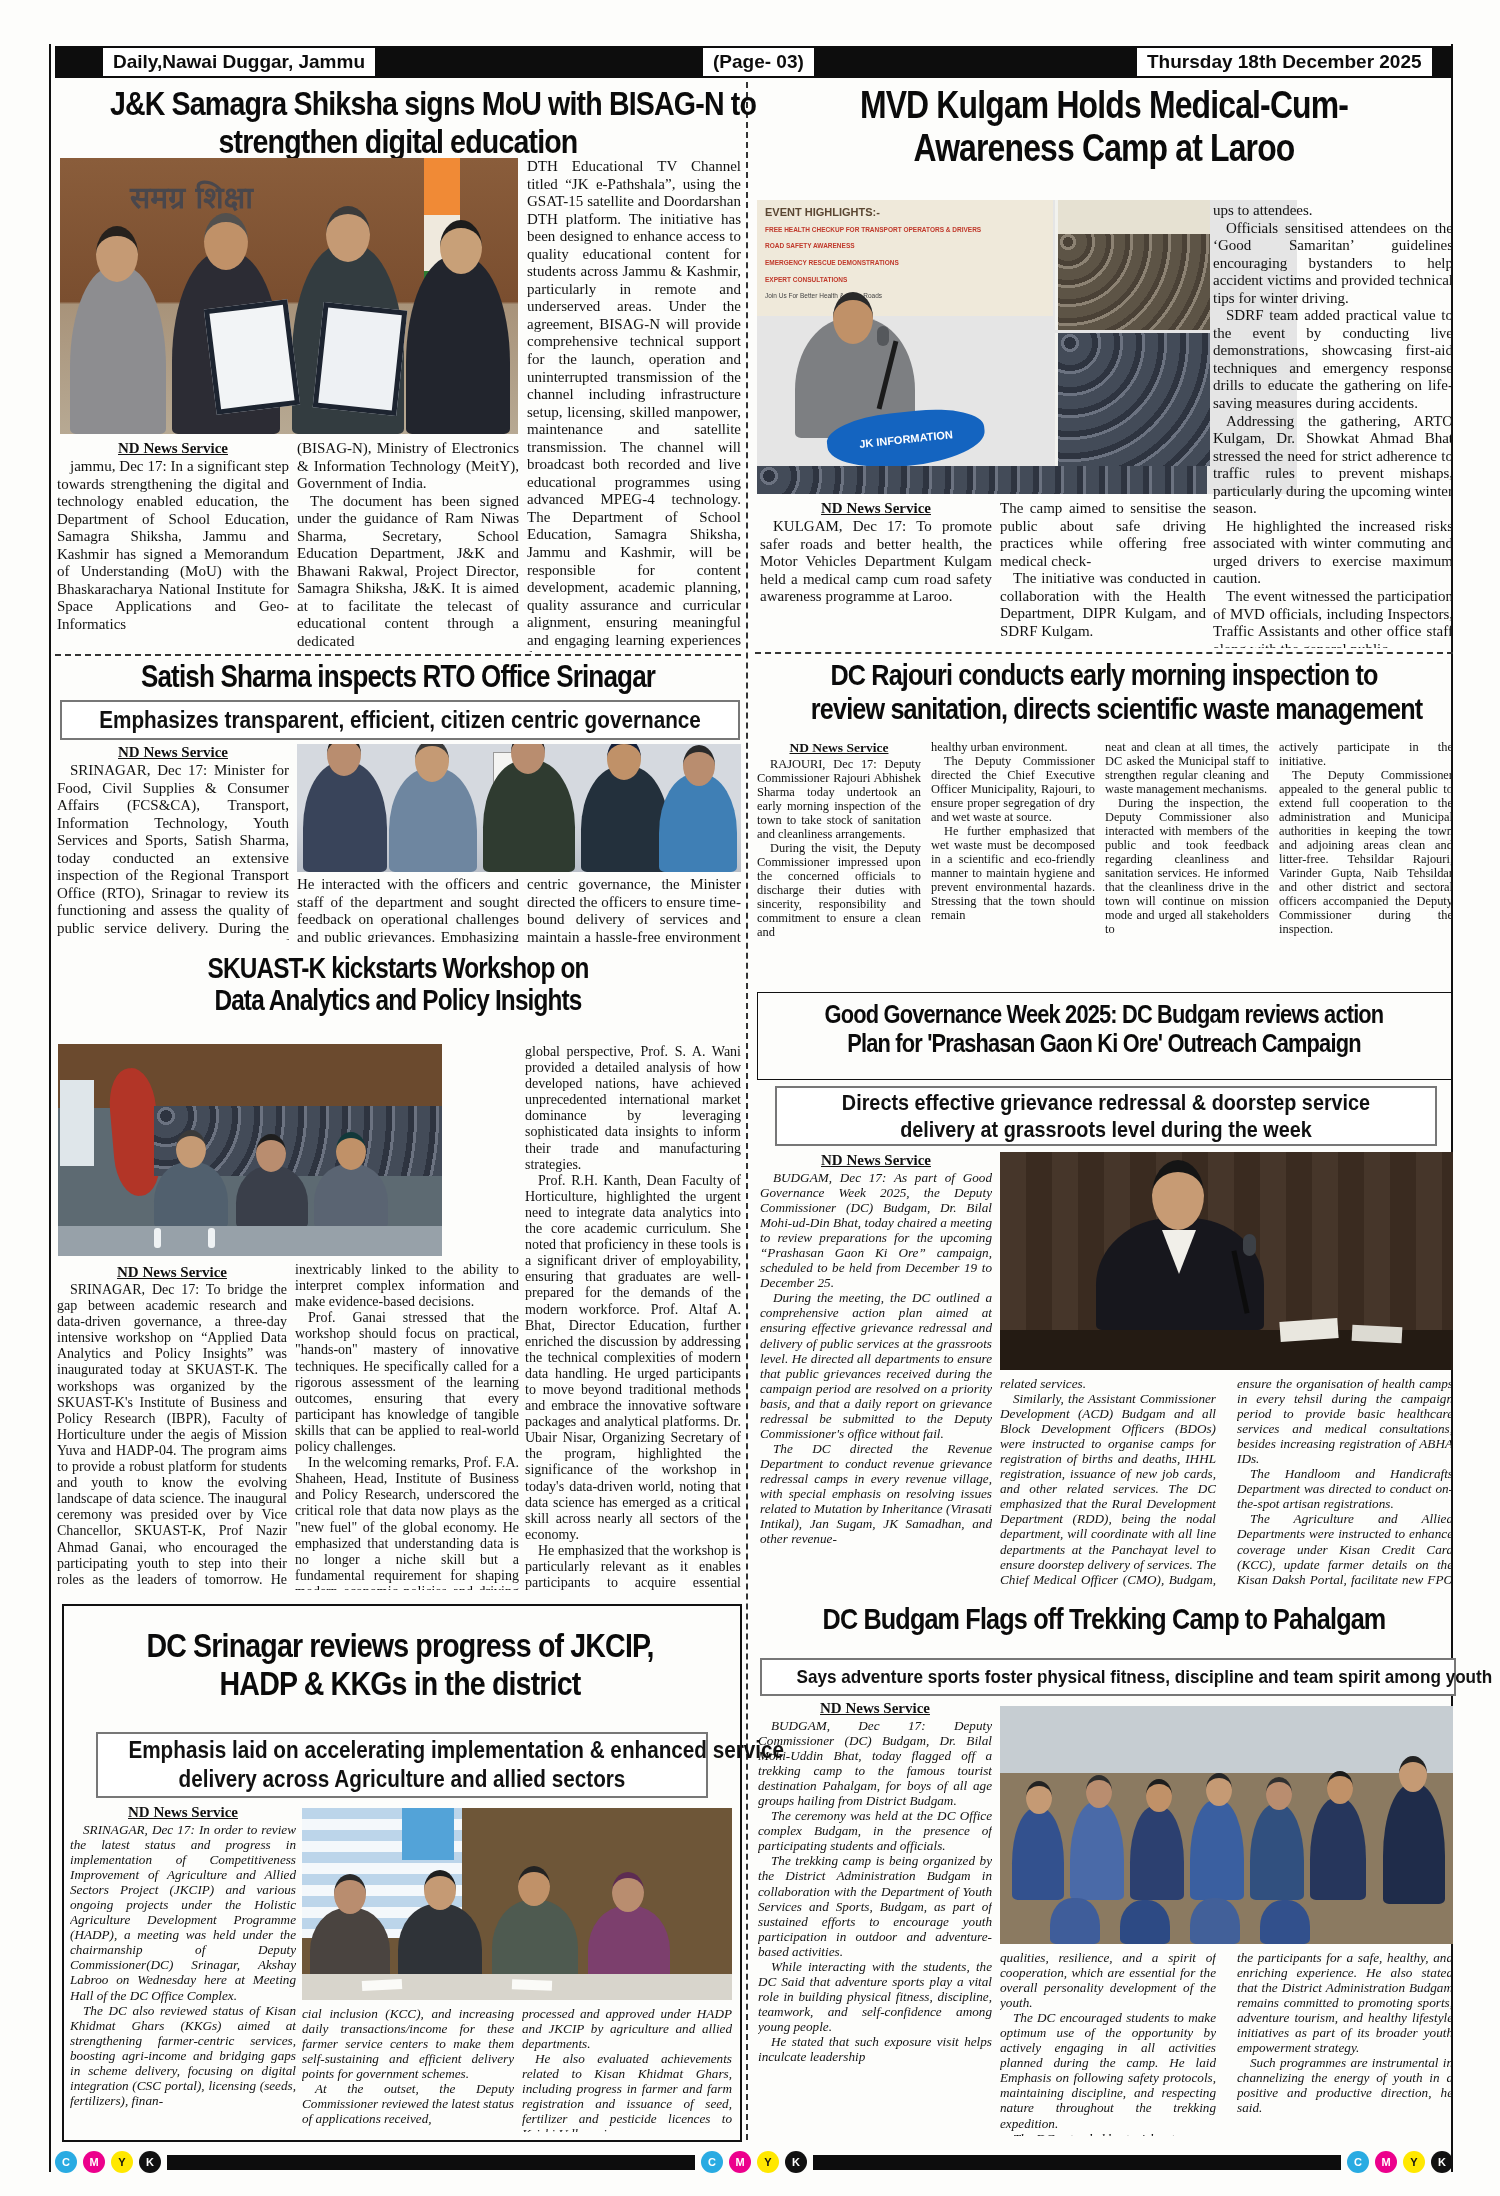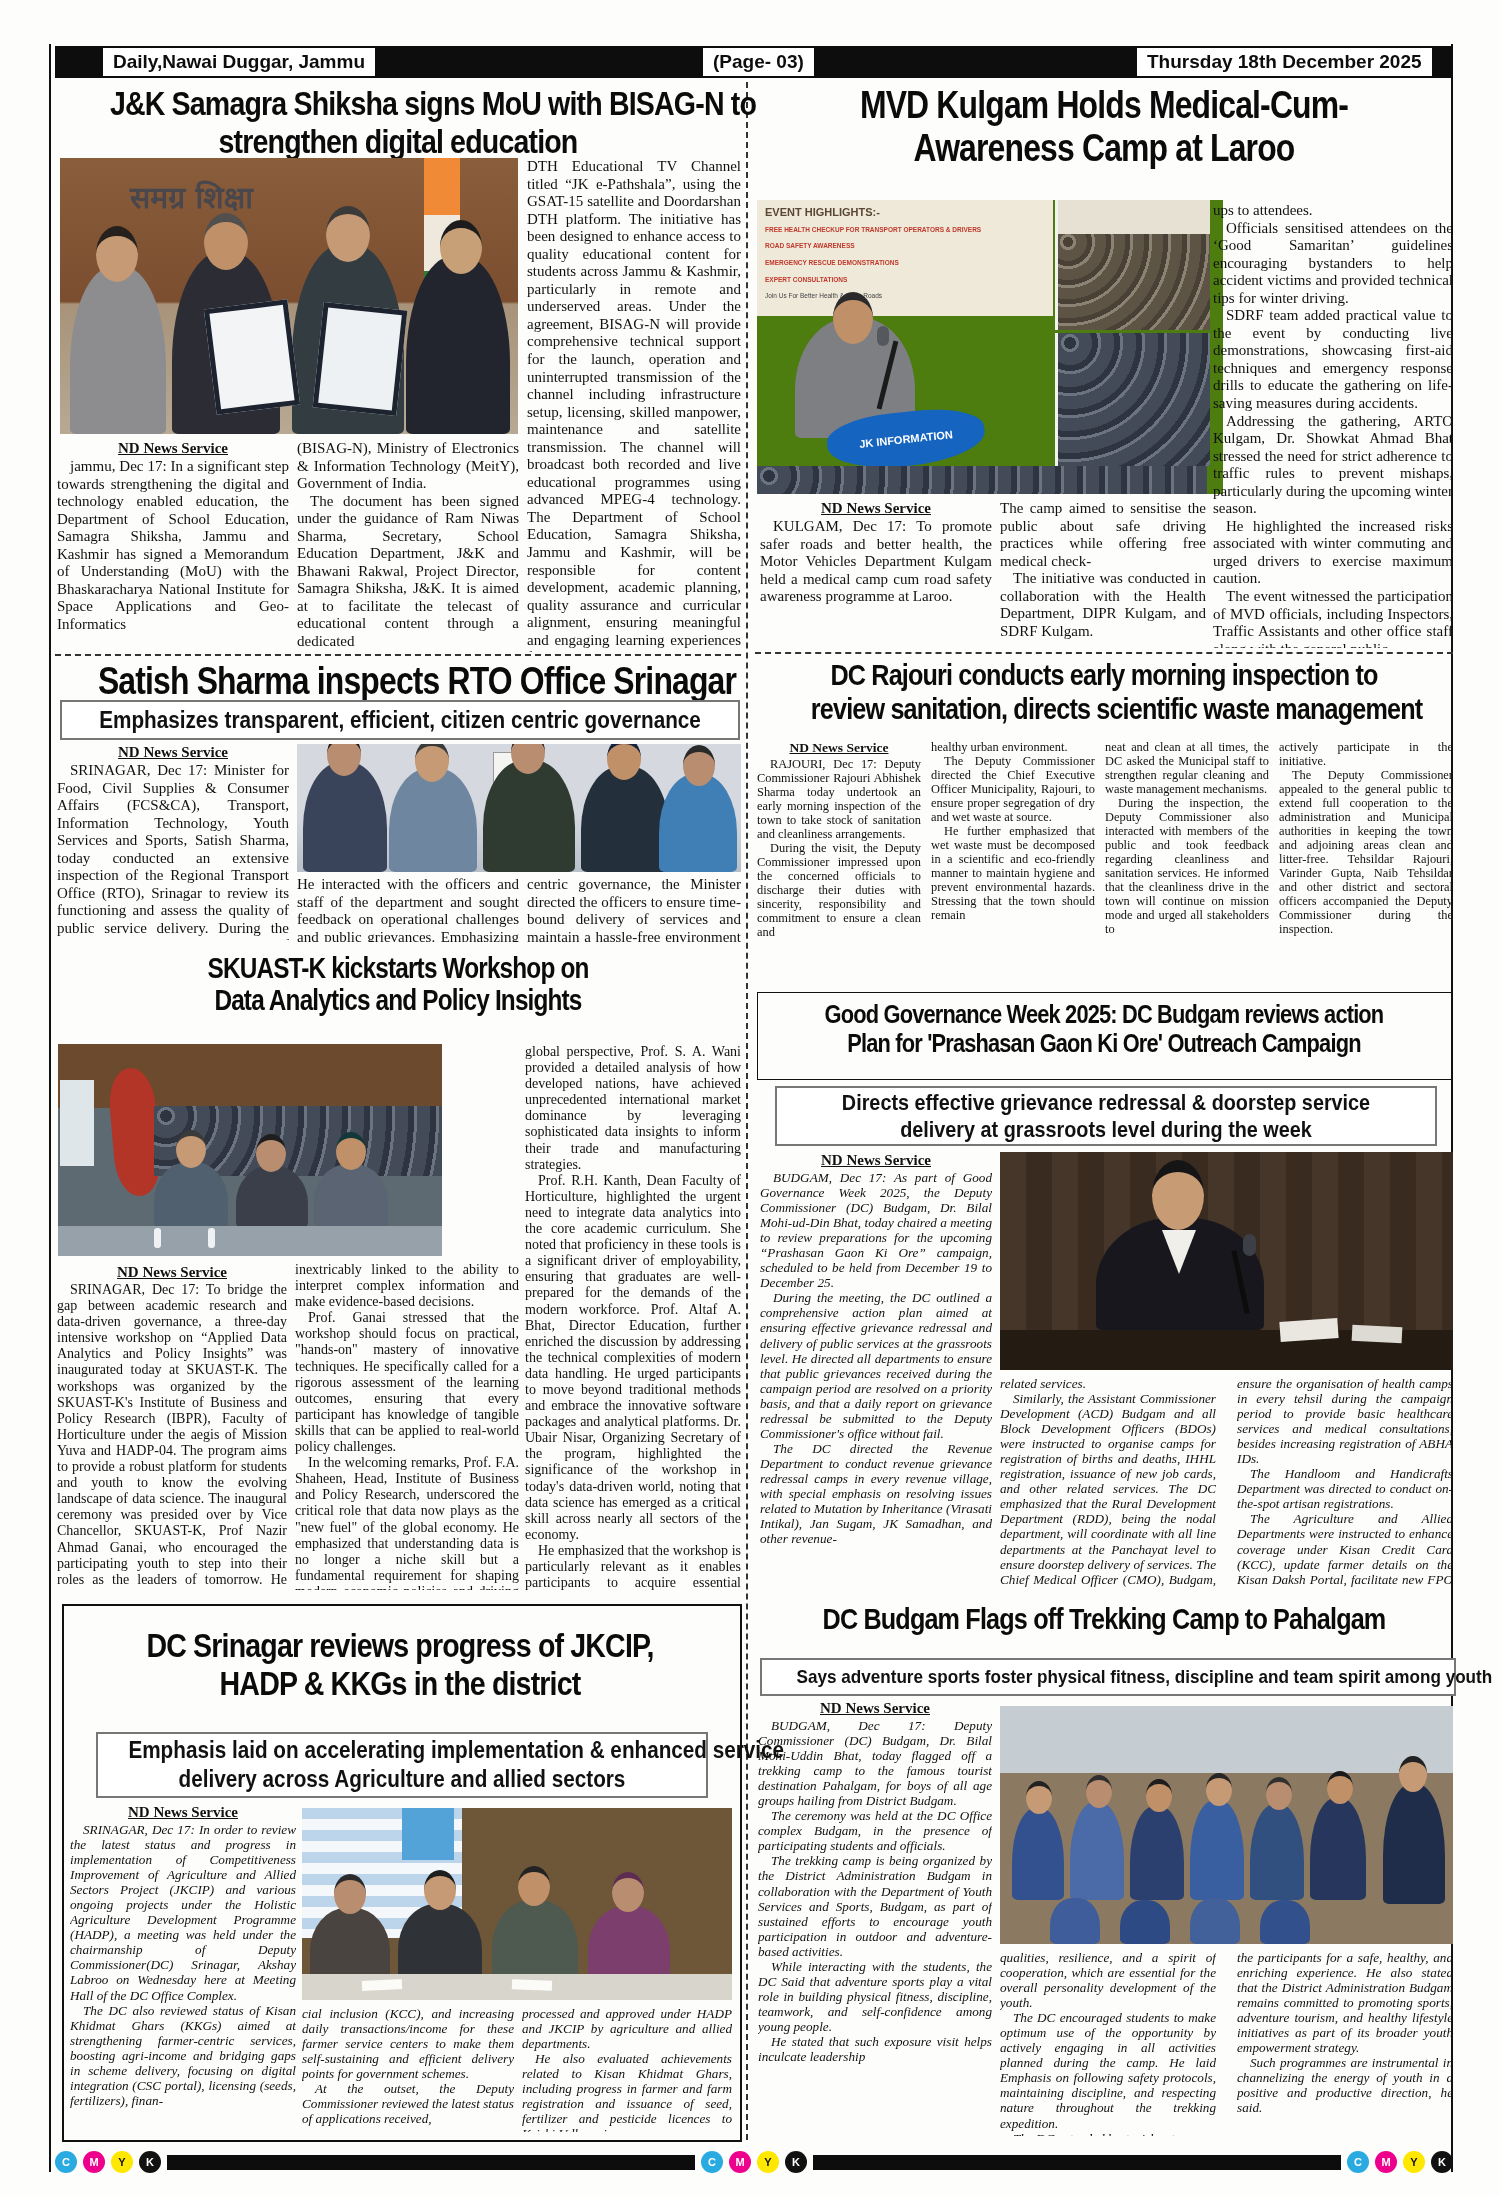--- a/index.html
+++ b/index.html
@@ -93,21 +93,21 @@
         <p>(BISAG-N), Ministry of Electronics &amp; Information Technology (MeitY), Government of India.</p>
         <p>The document has been signed under the guidance of  Ram Niwas Sharma, Secretary, School Education Department, J&amp;K and Bhawani Rakwal, Project Director, Samagra Shiksha, J&amp;K. It is aimed at to facilitate the telecast of educational content through a dedicated</p>
       </div>
   </section>
 
   <section>
     <div class="hl" style="left:755px;top:84px;width:698px;font-size:38px">
         <p>MVD Kulgam Holds Medical-Cum-</p>
         <p>Awareness Camp at Laroo</p>
       </div>
-    <div class="photo" style="left:757px;top:200px;width:466px;height:294px;background:#4d7c0f">
+    <div class="photo" style="left:757px;top:200px;width:540px;height:294px;background:#e5e5e5">
       <div class="abs" style="left:0;top:0;width:296px;height:116px;background:#efe9da;padding:6px 8px;box-sizing:border-box">
         <div style="font-family:'Liberation Sans',sans-serif;font-weight:700;font-size:11px;color:#5a4632">EVENT HIGHLIGHTS:-</div>
         <div style="font-family:'Liberation Sans',sans-serif;font-weight:700;font-size:6.5px;color:#c0392b;line-height:1.6;white-space:nowrap">
             <p>FREE HEALTH CHECKUP FOR TRANSPORT OPERATORS &amp; DRIVERS</p>
             <p>ROAD SAFETY AWARENESS</p>
             <p>EMERGENCY RESCUE DEMONSTRATIONS</p>
             <p>EXPERT CONSULTATIONS</p>
           </div>
         <div style="font-family:'Liberation Sans',sans-serif;font-size:6.5px;color:#444">Join Us For Better Health &amp; Safer Roads</div>
       </div>
@@ -139,21 +139,21 @@
           <p>KULGAM, Dec 17: To promote safer roads and better health, the Motor Vehicles Department Kulgam held a medical camp cum road safety awareness programme at Laroo.</p>
         </div>
     </div>
     <div class="col cont fs15" style="left:1000px;top:500px;width:206px;height:148px">
         <p>The camp aimed to sensitise the public about safe driving practices while offering free medical check-</p>
         <p>The initiative was conducted in collaboration with the Health Department, DIPR Kulgam, and SDRF Kulgam.</p>
       </div>
   </section>
 
   <section>
-    <div class="hl" style="left:43px;top:660px;width:686px;font-size:38px">
+    <div class="hl" style="left:55px;top:660px;width:686px;font-size:31px">
         <p>Satish Sharma inspects RTO Office Srinagar</p>
       </div>
     <div class="sub" style="left:60px;top:700px;width:676px;height:36px;font-size:23px">
         <p>Emphasizes transparent, efficient, citizen centric governance</p>
       </div>
     <div class="abs" style="left:57px;top:744px;width:232px">
       <div class="byline">ND News Service</div>
       <div class="col fs15" style="position:relative;width:232px;height:178px">
           <p>SRINAGAR, Dec 17: Minister for Food, Civil Supplies &amp; Consumer Affairs (FCS&amp;CA), Transport, Information Technology, Youth Services and Sports, Satish Sharma, today conducted an extensive inspection of the Regional Transport Office (RTO), Srinagar to review its functioning and assess the quality of public service delivery. During the visit, the Minister took stock of various services being provided to the general public including issuance of driving licences, vehicle registrations and other transport-related facilities.</p>
         </div>

